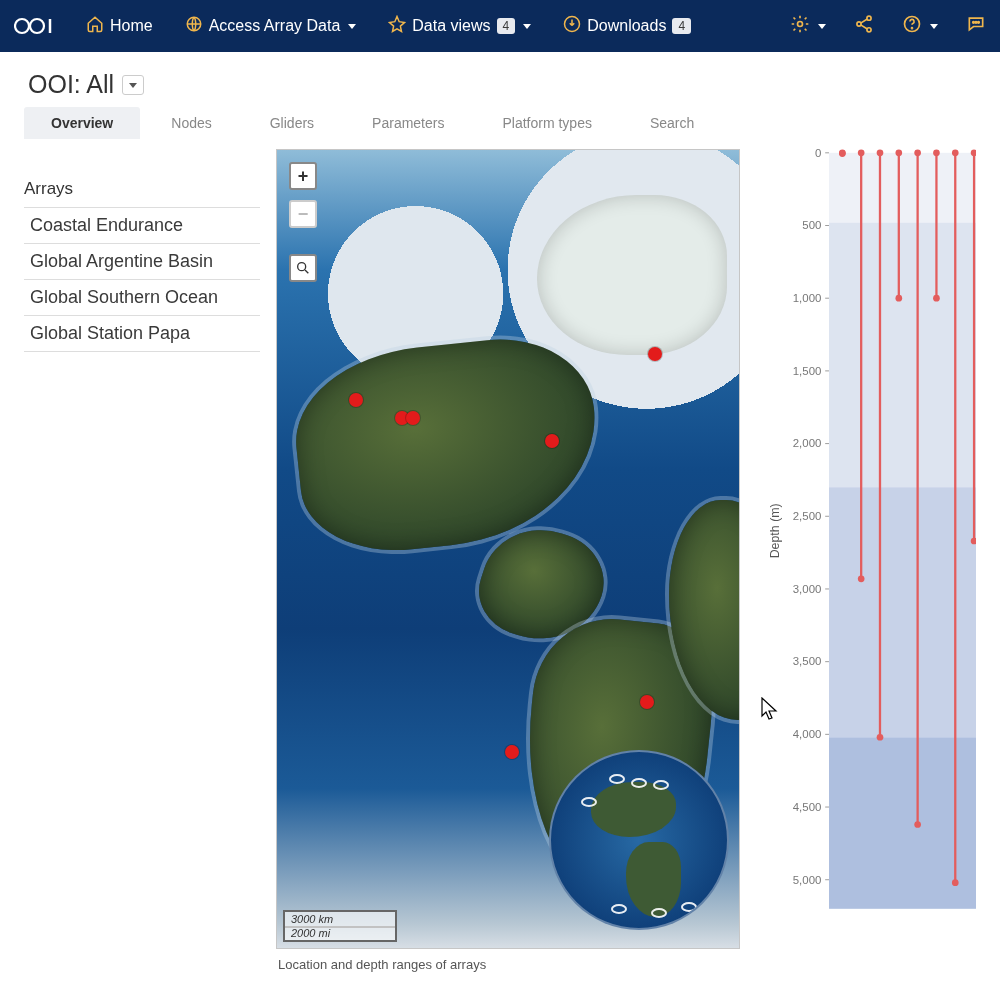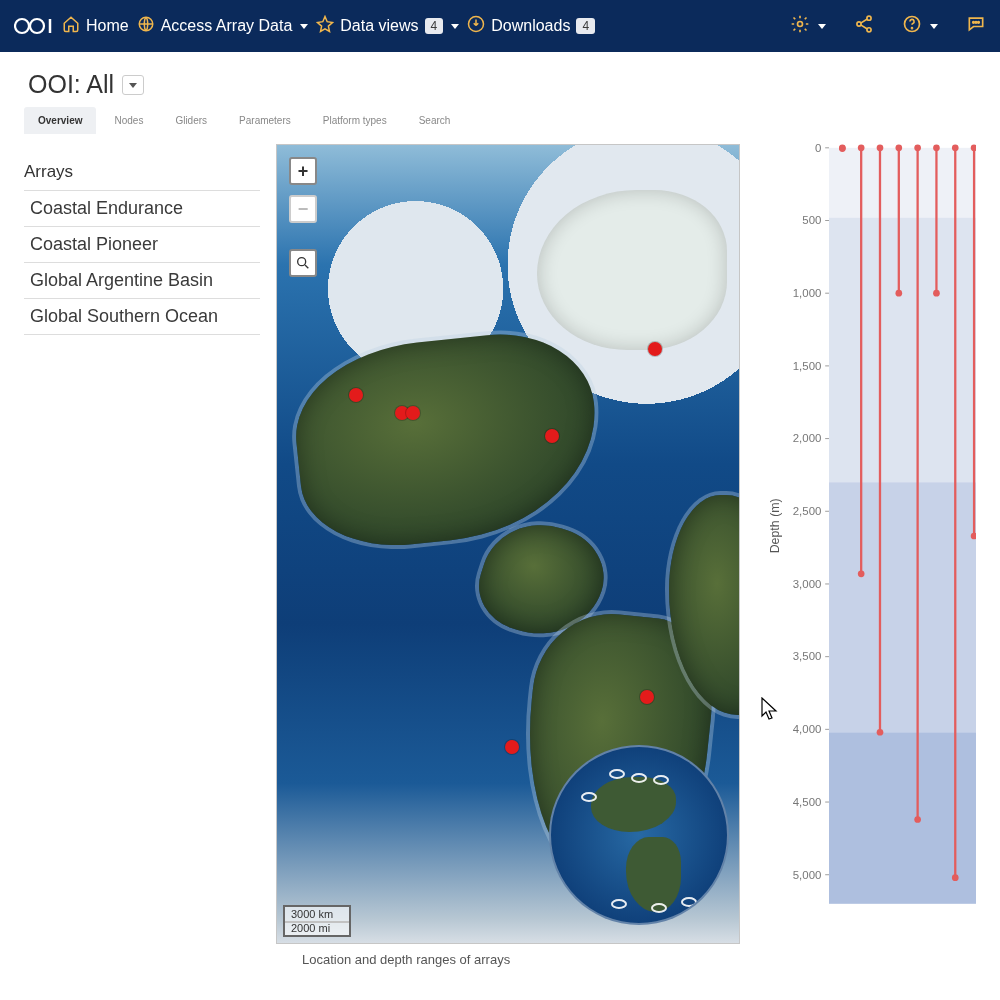--- a/index.html
+++ b/index.html
@@ -14,49 +14,49 @@
     --map-land: #3e5a34;
     --chart-line: #e35d5d;
   }
   * { box-sizing: border-box; }
   html, body { margin:0; padding:0; font-family: "Segoe UI", "Helvetica Neue", Arial, sans-serif; color: var(--body-text); }
   body { width:1000px; height:1000px; overflow:hidden; }
 
   
   .navbar {
     display:flex; align-items:center; background: var(--nav-bg);
-    color: white; height:52px; padding: 0 14px; gap: 8px;
+    color: white; height:52px; padding: 0 14px; gap: 32px;
   }
   .navbar .brand { display:flex; align-items:center; font-weight:300; font-size:22px; color:#fff; letter-spacing:1px; }
   .navbar .nav-item { display:flex; align-items:center; gap:6px; font-size:16px; color:#fff; cursor:pointer; }
   .navbar .nav-item .icon svg { width:18px; height:18px; stroke: var(--nav-text); fill:none; stroke-width:2; }
   .navbar .nav-item .icon.fill svg { fill: var(--nav-text); stroke:none; }
   .navbar .caret { width:0; height:0; border-left:4px solid transparent; border-right:4px solid transparent; border-top:5px solid #fff; margin-left:2px; }
   .navbar .badge { background: var(--badge-bg); color:#3a3a3a; font-size:12px; padding:1px 6px; border-radius:3px; }
   .navbar .spacer { flex:1; }
   .navbar .right-icons { display:flex; gap:28px; align-items:center; }
   .navbar .right-icons .icon svg { width:20px; height:20px; stroke: var(--nav-text); fill:none; stroke-width:2; }
 
   
   .title-row { display:flex; align-items:center; padding: 18px 28px 8px; gap:8px; }
   .title-row h1 { font-size:25px; font-weight:400; margin:0; }
   .title-row .title-caret { border:1px solid #ccc; background:#fff; padding:4px 6px; border-radius:3px; font-size:10px; line-height:1; cursor:pointer; }
   .title-row .title-caret::after { content:""; display:inline-block; width:0;height:0;border-left:4px solid transparent;border-right:4px solid transparent;border-top:5px solid #555; }
 
   
   .tabs { display:flex; gap:4px; padding: 0 24px; border-bottom: none; }
-  .tabs .tab { padding:8px 14px; font-size:10px; color: var(--muted); cursor:pointer; border-radius:3px 3px 0 0; }
+  .tabs .tab { padding:8px 27px; font-size:14px; color: var(--muted); cursor:pointer; border-radius:3px 3px 0 0; }
   .tabs .tab.active { background: var(--active-tab-bg); color:#333; font-weight:600; }
 
   
   .main { display:flex; padding: 10px 24px 10px 24px; gap: 16px; }
 
   
   .sidebar { width: 236px; }
-  .sidebar h3 { font-size:17px; font-weight:400; margin: 18px 0 8px; }
+  .sidebar h3 { font-size:17px; font-weight:400; margin: 30px 0 8px; }
   .sidebar .array-list { border-top:1px solid var(--border); }
   .sidebar .array-list .item { padding: 7px 6px; font-size:18px; color:#3a3a3a; border-bottom:1px solid var(--border); cursor:pointer; }
 
   
   .map-col { width: 468px; }
   .map-wrap { position:relative; width:464px; height:800px; border:1px solid #c6c6c6; overflow:hidden; }
   .map-bg { position:absolute; inset:0; background:
       radial-gradient(circle at 30% 18%, #dfe7ee 0 12%, transparent 12%),
       radial-gradient(circle at 80% 15%, #e1e8ef 0 18%, transparent 18%),
       linear-gradient(180deg, #8fbcd8 0%, #2b73af 15%, #114a87 40%, #0e3e78 60%, #1b5a97 80%, #b7c7d3 97%, #d7dee5 100%);
@@ -66,29 +66,29 @@
   .sa { top:470px; left:250px; width:180px; height:270px; border-radius: 50% 40% 55% 60% / 35% 40% 60% 75%; transform: rotate(6deg);}
   .ca { top:380px; left:205px; width:120px; height:110px; border-radius: 55% 45% 60% 40%; transform: rotate(18deg);}
   .gl { top:45px; left:260px; width:190px; height:160px; background:#e4ece9; border-radius: 55% 40% 45% 50%; box-shadow:inset 0 0 20px rgba(0,0,0,.2);}
   .af { top:350px; right:-50px; width:120px; height:220px; border-radius: 45% 55% 40% 60%; }
   .marker { position:absolute; width:14px; height:14px; background:#e31b1b; border-radius:50%; transform:translate(-50%,-50%); box-shadow:0 0 0 1px rgba(0,0,0,.2);}
   .map-controls { position:absolute; top:12px; left:12px; display:flex; flex-direction:column; gap:10px; }
   .map-controls .btn { width:28px; height:28px; background:#fff; border:2px solid #888; border-radius:3px; display:flex; align-items:center; justify-content:center; font-weight:700; font-size:18px; cursor:pointer; color:#333;}
   .map-controls .btn.disabled { color:#bbb; border-color:#ccc; cursor:default; }
   .map-controls .btn svg { width:16px;height:16px; }
   .scalebar { position:absolute; left:6px; bottom:6px; font-size:11px; }
-  .scalebar div { background: rgba(255,255,255,.6); border:2px solid #666; border-top:none; padding:1px 6px; width:68px; margin-top:-2px;}
+  .scalebar div { background: rgba(255,255,255,.6); border:2px solid #666; border-top:none; padding:1px 6px; width:114px; margin-top:-2px;font-style:italic;}
   .scalebar div:first-child{ border-top:2px solid #666;}
   .minimap { position:absolute; right:10px; bottom:18px; width:180px; height:180px; border-radius:50%; overflow:hidden; border:2px solid rgba(255,255,255,.35);
     background: radial-gradient(circle at 50% 50%, #2769a4 0%, #0e3e78 75%, #072c5a 100%); }
   .minimap .mm-na { position:absolute; top:30px; left:40px; width:85px; height:55px; background:#3e5a34; border-radius:50% 40% 55% 45%;}
   .minimap .mm-sa { position:absolute; top:90px; left:75px; width:55px; height:75px; background:#3e5a34; border-radius:50% 40% 55% 65%;}
   .minimap .ring { position:absolute; border:2px solid #fff; border-radius:50%; width:16px; height:10px; opacity:.9;}
 
-  .map-caption { font-size:13px; color:#555; padding:8px 2px;margin-left:24px; }
+  .map-caption { font-size:13px; color:#555; padding:8px 2px; }
 
   
   .chart-col { flex:1; }
   .depth-chart { position:relative; height:800px; margin-left:6px; }
   .depth-chart svg { position:absolute; inset:0; }
 
   
   .cursor { position:fixed; pointer-events:none; z-index:999; }
 </style>
 </head>
@@ -179,23 +179,23 @@
     <div class="tab">Platform types</div>
     <div class="tab">Search</div>
   </div>
 
 <div class="main">
 
   <div class="sidebar">
     <h3>Arrays</h3>
     <div class="array-list">
         <div class="item">Coastal Endurance</div>
-        <div class="item">Coastal Pioneer</div>
         <div class="item">Global Argentine Basin</div>
         <div class="item">Global Southern Ocean</div>
+        <div class="item">Global Station Papa</div>
       </div>
   </div>
 
   <div class="map-col">
     <div class="map-wrap">
       <div class="map-bg"></div>
       <div class="land gl"></div>
       <div class="land na"></div>
       <div class="land ca"></div>
       <div class="land sa"></div>

